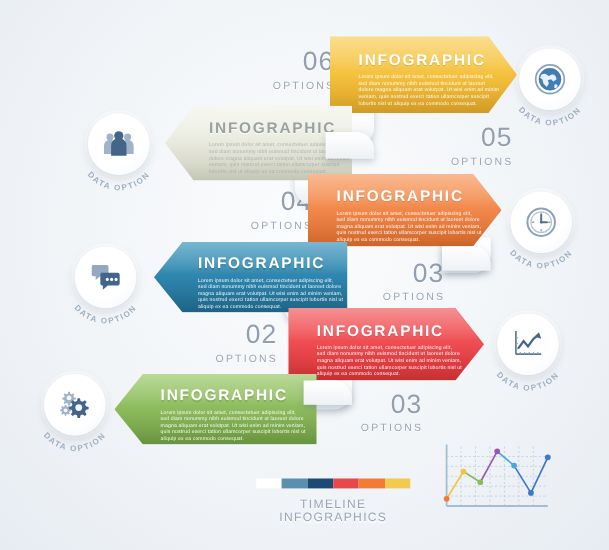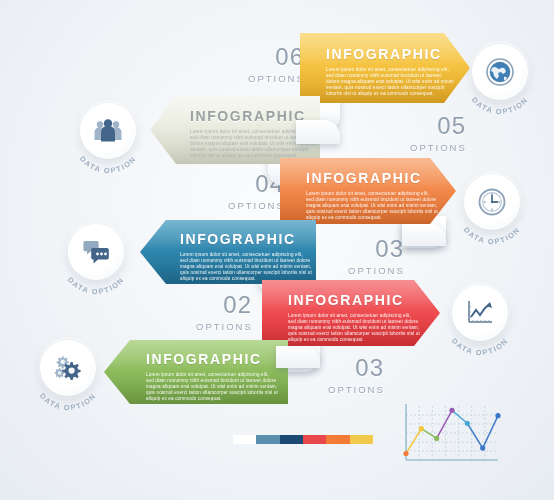--- a/index.html
+++ b/index.html
@@ -369,15 +369,16 @@
 
   <div id="footer">
     <div id="swatches">
         <div style="background: rgb(255, 255, 255);"></div>
         <div style="background: rgb(91, 143, 176);"></div>
         <div style="background: rgb(29, 74, 116);"></div>
         <div style="background: rgb(232, 72, 76);"></div>
         <div style="background: rgb(244, 123, 55);"></div>
         <div style="background: rgb(242, 203, 78);"></div>
       </div>
+    <div class="cap">TIMELINE INFOGRAPHICS</div>
   </div>
 
 </div>
 
 </body></html>

